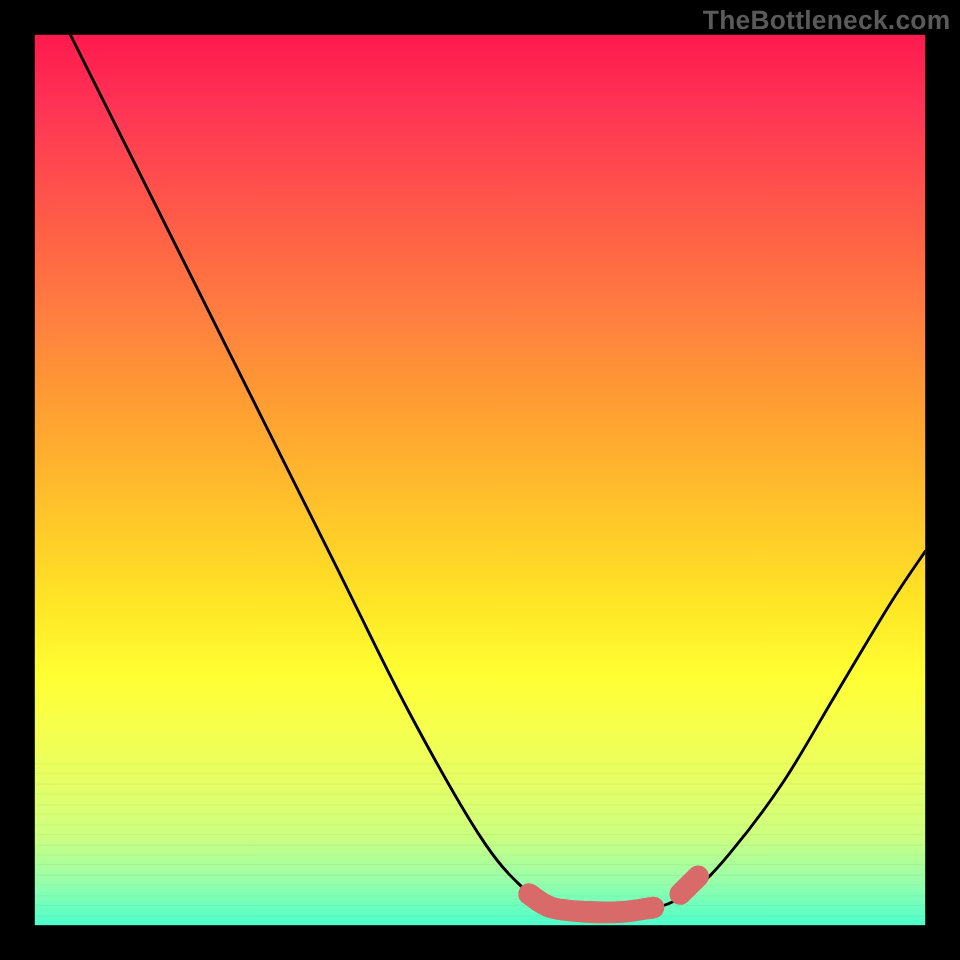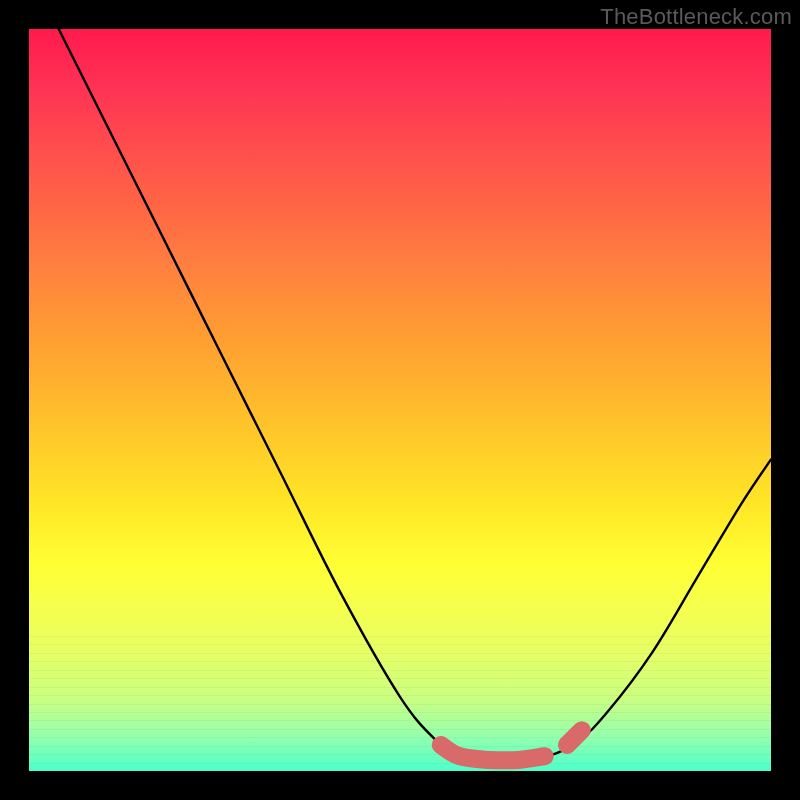--- a/index.html
+++ b/index.html
@@ -66,21 +66,21 @@
     stroke: #d86a6a;
     stroke-width: 18;
     stroke-linecap: round;
   }
   .watermark {
     position: absolute;
     top: 4px;
     right: 8px;
     color: #5a5a5a;
     font-size: 22px;
-    font-weight: 400;
+    font-weight: 700;
     letter-spacing: 0.2px;
   }
 </style>
 </head>
 <body>
 
 <div class="frame">
   <div class="stripes">
     <div></div>
       <div></div>

